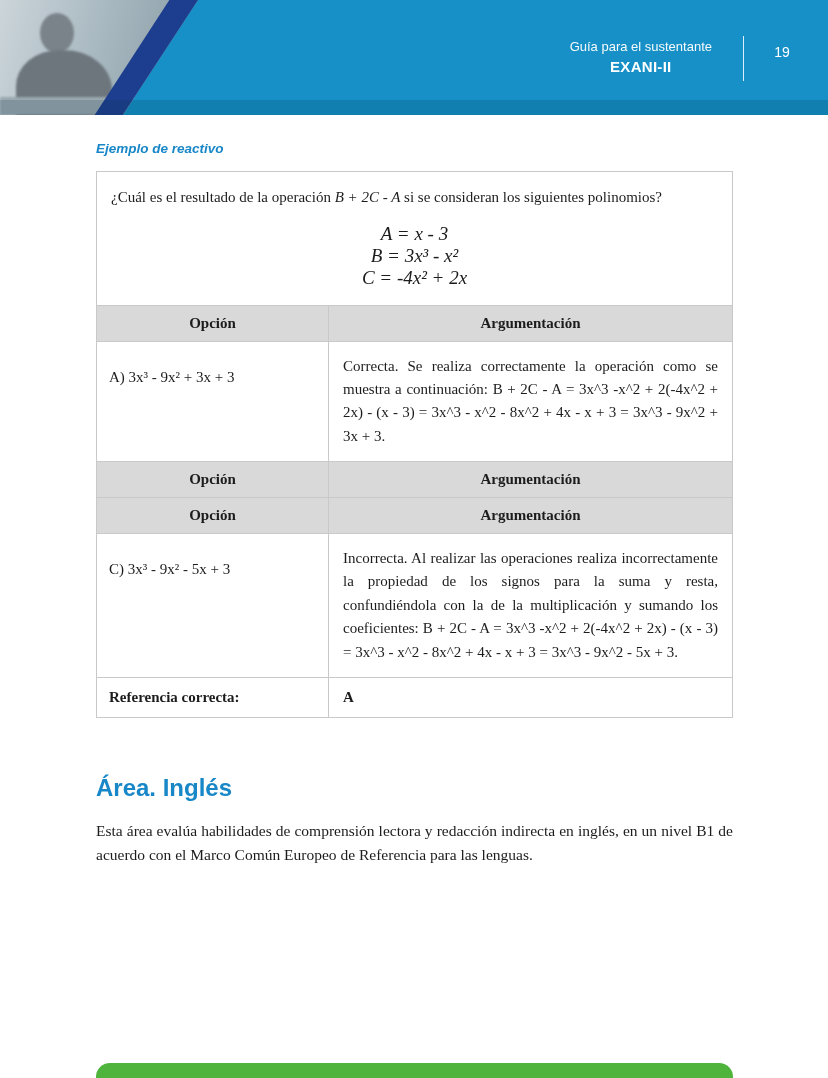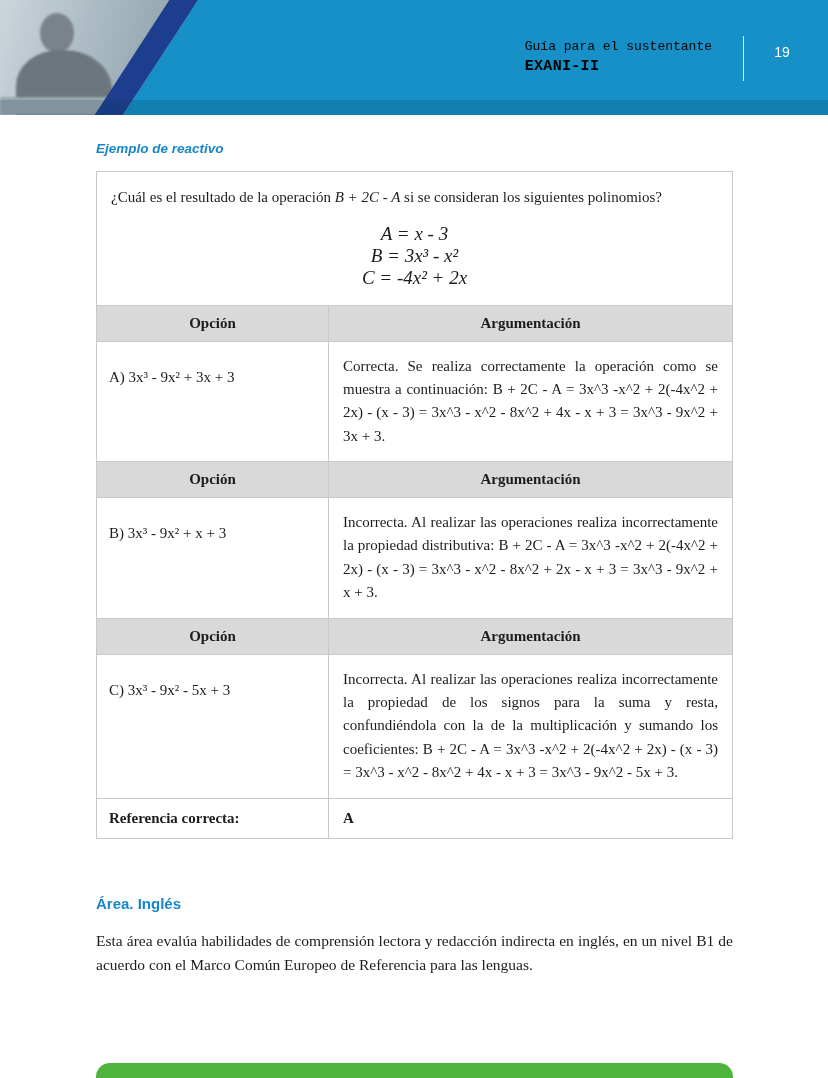--- a/index.html
+++ b/index.html
@@ -54,23 +54,23 @@
   .stripe {
     position: absolute; top: -12px; bottom: -12px;
     transform: skewX(-33deg);
   }
   .stripe.navy { left: 132px; width: 32px; background: var(--stripe-navy, #1d3e8e); }
   .stripe.green { left: 163px; width: 22px; background: var(--stripe-green, #3da43a); }
 
   .band-text {
     position: absolute;
     right: 116px; top: 39px;
-    text-align: left;
-    color: #000000;
-    font-family: Liberation Mono, monospace;
+    text-align: center;
+    color: #ffffff;
+    font-family: Liberation Sans, sans-serif;
   }
   .band-line1 { font-size: 13px; font-weight: 400; opacity: 0.96; }
   .band-line2 { font-size: 15px; font-weight: 700; margin-top: 4px; letter-spacing: 0.3px; }
   .band-divider {
     position: absolute;
     right: 84px; top: 36px;
     width: 1px; height: 45px;
     background: rgba(255,255,255,0.85);
   }
   .band-page {
@@ -139,21 +139,21 @@
     text-align: justify;
     margin-top: 33px;
   }
 
   td.ans-label { font-weight: 700; padding: 11px 12px; font-size: 15px; }
   td.ans-value { font-weight: 700; padding: 11px 14px; font-size: 15px; }
 
   .area-heading {
     margin: 56px 0 0 0;
     font-family: "Liberation Sans", sans-serif;
-    font-size: 15px;
+    font-size: 24px;
     font-weight: 700;
     color: var(--accent-blue, #1887c7);
   }
   .area-paragraph {
     margin: 17px 0 0 0;
     font-size: 15.5px;
     line-height: 1.55;
     text-align: justify;
   }
 
@@ -215,24 +215,20 @@
       </tr>
       <tr>
         <td class="opt">A) 3x³ - 9x² + 3x + 3</td>
         <td class="arg">Correcta. Se realiza correctamente la operación como se muestra a continuación: B + 2C - A = 3x^3 -x^2 + 2(-4x^2 + 2x) - (x - 3) = 3x^3 - x^2 - 8x^2 + 4x - x + 3 = 3x^3 - 9x^2 + 3x + 3.</td>
       </tr>
 
       <tr class="hrow">
         <th>Opción</th>
         <th>Argumentación</th>
       </tr>
-      <tr>
-        <td class="opt">B) 3x³ - 9x² + x + 3</td>
-        <td class="arg">Incorrecta. Al realizar las operaciones realiza incorrectamente la propiedad distributiva: B + 2C - A = 3x^3 -x^2 + 2(-4x^2 + 2x) - (x - 3) = 3x^3 - x^2 - 8x^2 + 2x - x + 3 = 3x^3 - 9x^2 + x + 3.</td>
-      </tr>
 
       <tr class="hrow">
         <th>Opción</th>
         <th>Argumentación</th>
       </tr>
       <tr>
         <td class="opt">C) 3x³ - 9x² - 5x + 3</td>
         <td class="arg">Incorrecta. Al realizar las operaciones realiza incorrectamente la propiedad de los signos para la suma y resta, confundiéndola con la de la multiplicación y sumando los coeficientes: B + 2C - A = 3x^3 -x^2 + 2(-4x^2 + 2x) - (x - 3) = 3x^3 - x^2 - 8x^2 + 4x - x + 3 = 3x^3 - 9x^2 - 5x + 3.</td>
       </tr>
 

